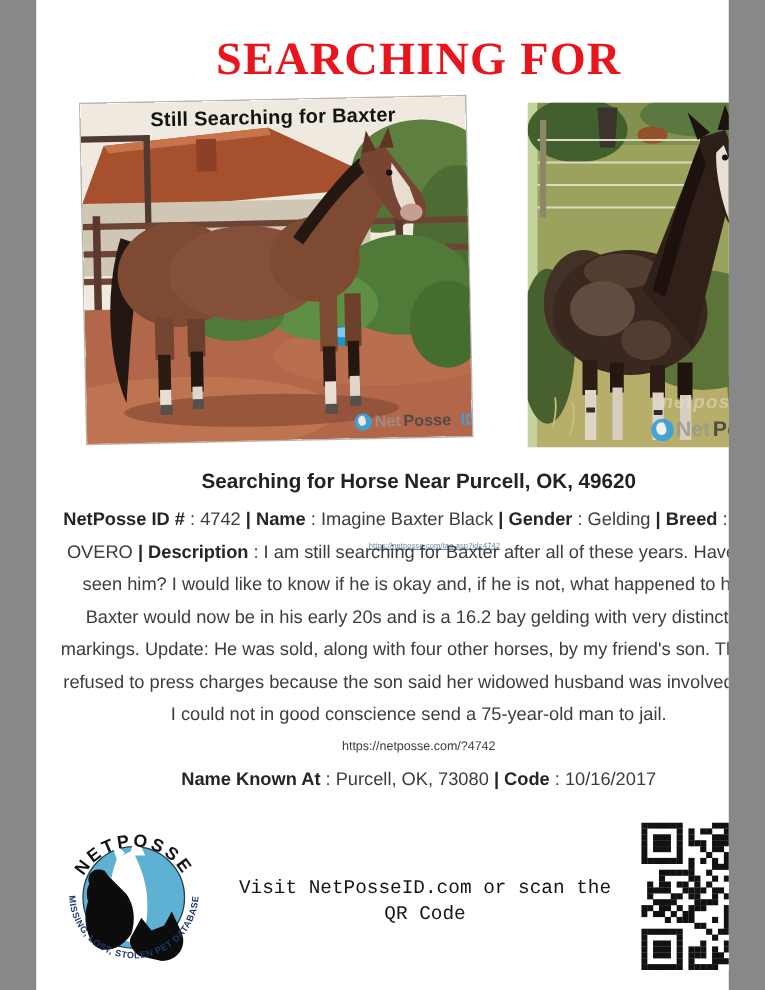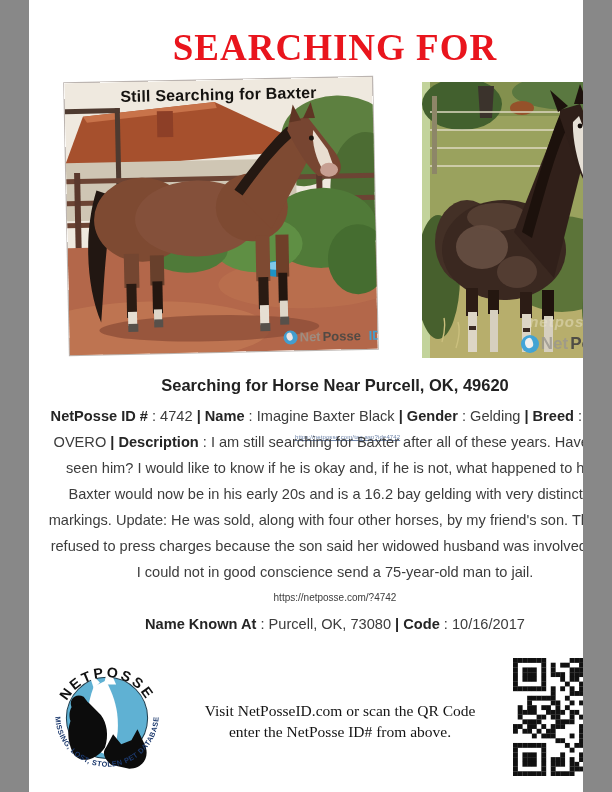--- a/index.html
+++ b/index.html
@@ -44,21 +44,21 @@
   .details-heading{font-size:16.5px;font-weight:bold;color:#222;margin:0 0 8px 0;}
   .horse-info{font-size:14.6px;line-height:26px;margin:0;}
   .horse-info b,.meta-line b{color:#252525;}
   .info-link{font-size:10px;line-height:26px;}
   .meta-line{font-size:14.6px;line-height:26px;}
 
   
   .footer{position:absolute;top:648px;left:0;width:612px;height:144px;}
   .logo-wrap{position:absolute;left:12px;top:6px;width:132px;height:132px;}
   .footer-note{position:absolute;left:150px;right:140px;top:52px;text-align:center;
-      font-family:Liberation Serif, serif;font-size:15.5px;color:#141414;line-height:21px;}
+      font-family:Liberation Mono, monospace;font-size:15.5px;color:#141414;line-height:21px;}
   .qr-wrap{position:absolute;right:10px;top:10px;width:118px;height:118px;background:#fff;}
   .qr-wrap svg{display:block;width:118px;height:118px;}
 </style>
 </head>
 <body>
 
 <div class="page">
 
   <h1 class="poster-title">SEARCHING FOR</h1>
 
@@ -213,21 +213,20 @@
         <text font-family="Liberation Sans, sans-serif" font-size="14" font-weight="bold" fill="#111111" letter-spacing="2.5">
           <textPath href="#arcTop" startOffset="50%" text-anchor="middle">NETPOSSE</textPath>
         </text>
         <text font-family="Liberation Sans, sans-serif" font-size="7.2" font-weight="bold" fill="#1d3a6e" letter-spacing=".4">
           <textPath href="#arcBot" startOffset="50%" text-anchor="middle">MISSING, LOST, STOLEN PET DATABASE</textPath>
         </text>
       </svg>
     </div>
     <div class="footer-note">
       <div>Visit NetPosseID.com or scan the QR Code</div>
-      <div>enter the NetPosse ID# from above.</div>
     </div>
     <div class="qr-wrap">
       <svg id="qr-svg" viewBox="0 0 115 115">
           <rect x="55.199999999999996" y="0" width="4.75" height="4.75" fill="#111111"></rect>
           <rect x="59.8" y="0" width="4.75" height="4.75" fill="#111111"></rect>
           <rect x="64.39999999999999" y="0" width="4.75" height="4.75" fill="#111111"></rect>
           <rect x="36.8" y="4.6" width="4.75" height="4.75" fill="#111111"></rect>
           <rect x="46" y="4.6" width="4.75" height="4.75" fill="#111111"></rect>
           <rect x="50.599999999999994" y="4.6" width="4.75" height="4.75" fill="#111111"></rect>
           <rect x="64.39999999999999" y="4.6" width="4.75" height="4.75" fill="#111111"></rect>

